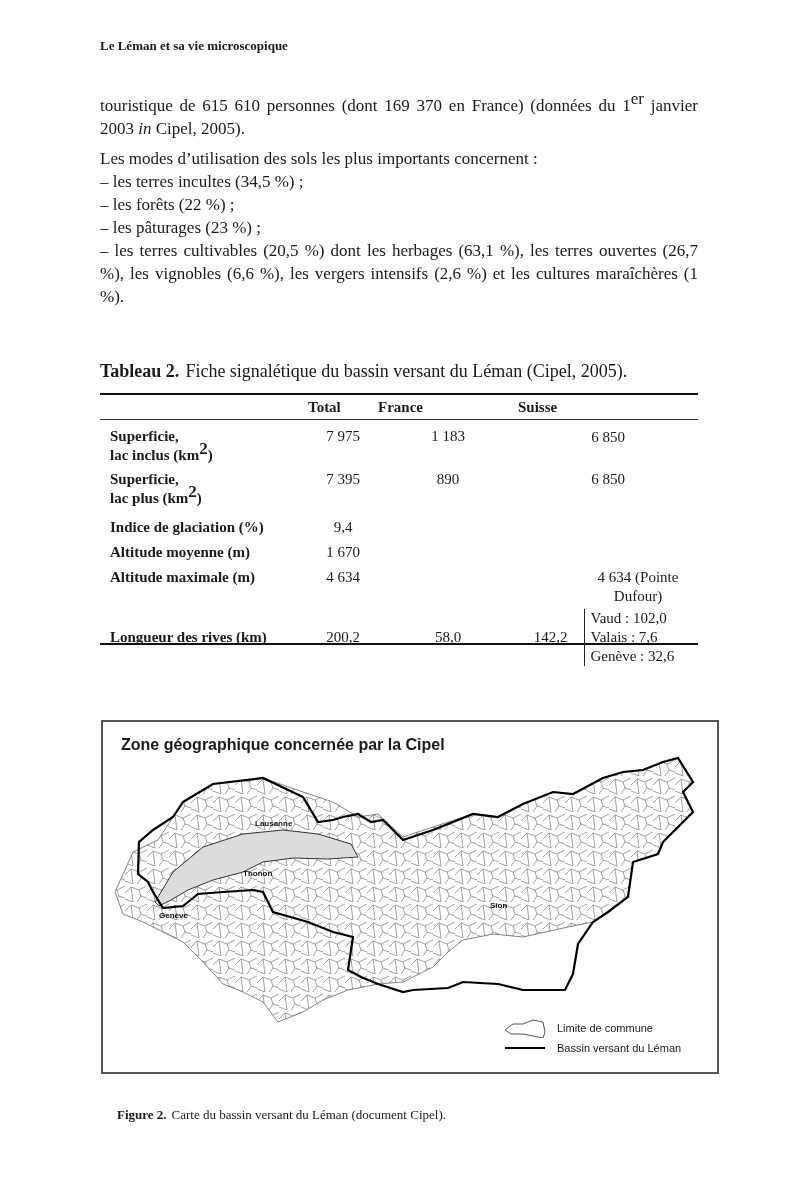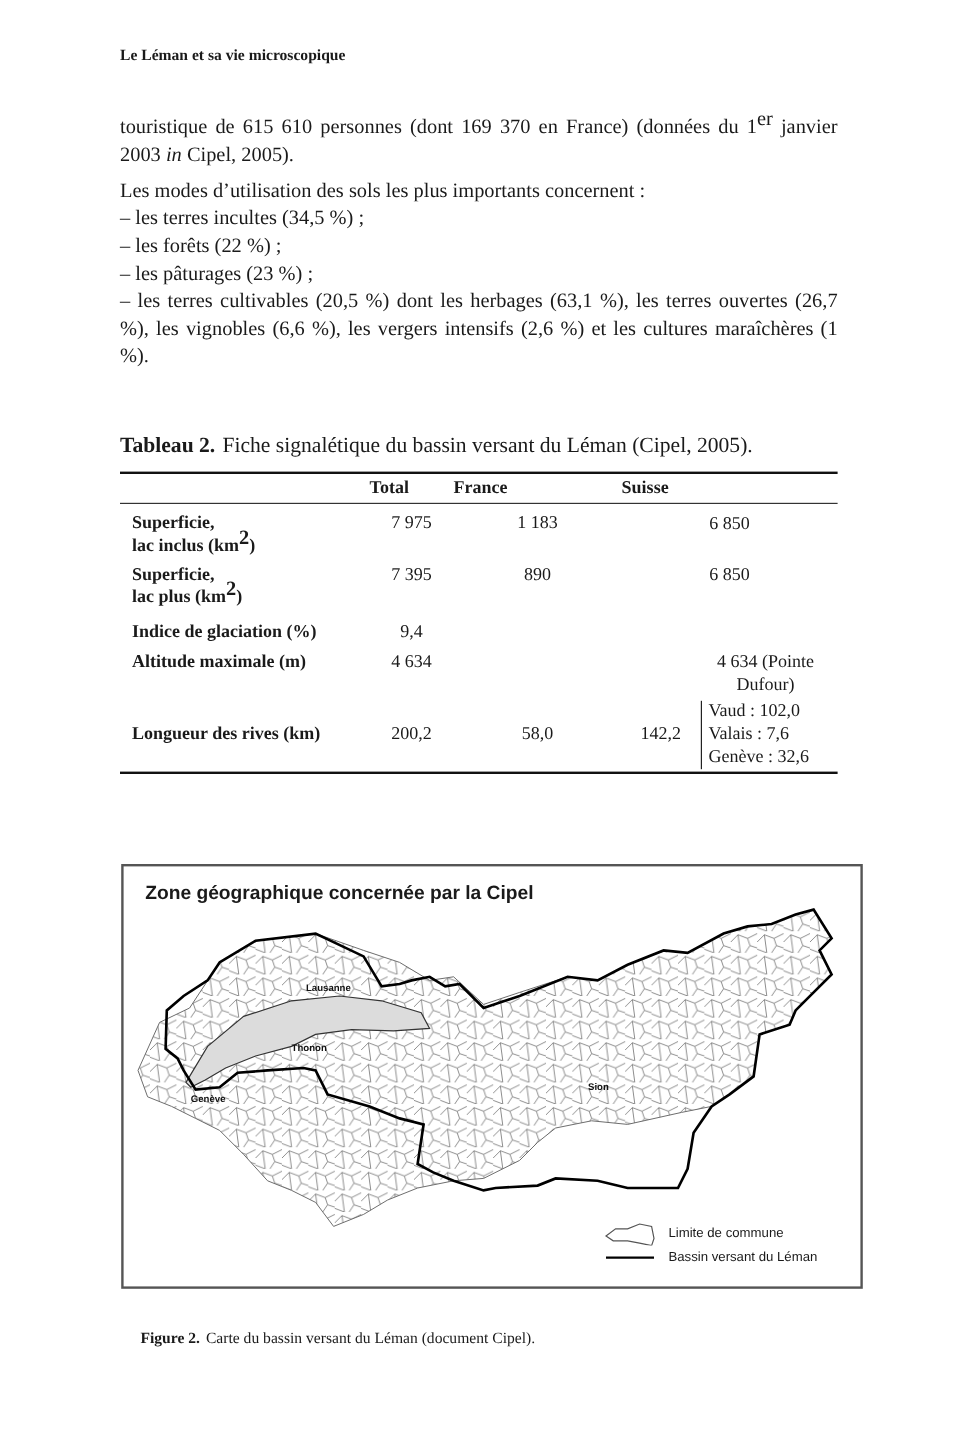--- a/index.html
+++ b/index.html
@@ -84,20 +84,26 @@
       <td class="c-france">890</td>
       <td class="c-suisse">6 850</td>
     </tr>
     <tr class="rowgap" style="height:25px;">
       <td class="c-label">Indice de glaciation (%)</td>
       <td class="c-total">9,4</td>
       <td class="c-france"></td>
       <td class="c-suisse"></td>
     </tr>
     <tr class="rowgap" style="height:25px;">
+      <td class="c-label">Altitude moyenne (m)</td>
+      <td class="c-total">1 670</td>
+      <td class="c-france"></td>
+      <td class="c-suisse"></td>
+    </tr>
+    <tr class="rowgap" style="height:25px;">
       <td class="c-label">Altitude maximale (m)</td>
       <td class="c-total">4 634</td>
       <td class="c-france"></td>
       <td class="c-suisse" style="padding-left:60px;">4 634 (Pointe Dufour)</td>
     </tr>
     <tr style="height:62px;">
       <td class="c-label" style="vertical-align:middle;">Longueur des rives (km)</td>
       <td class="c-total" style="vertical-align:middle;">200,2</td>
       <td class="c-france" style="vertical-align:middle;">58,0</td>
       <td class="c-suisse" style="vertical-align:middle;">

